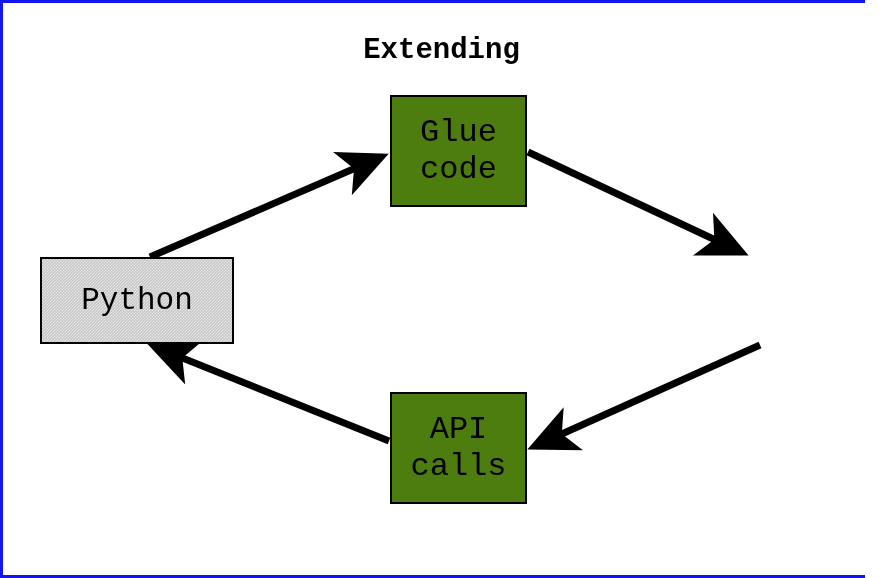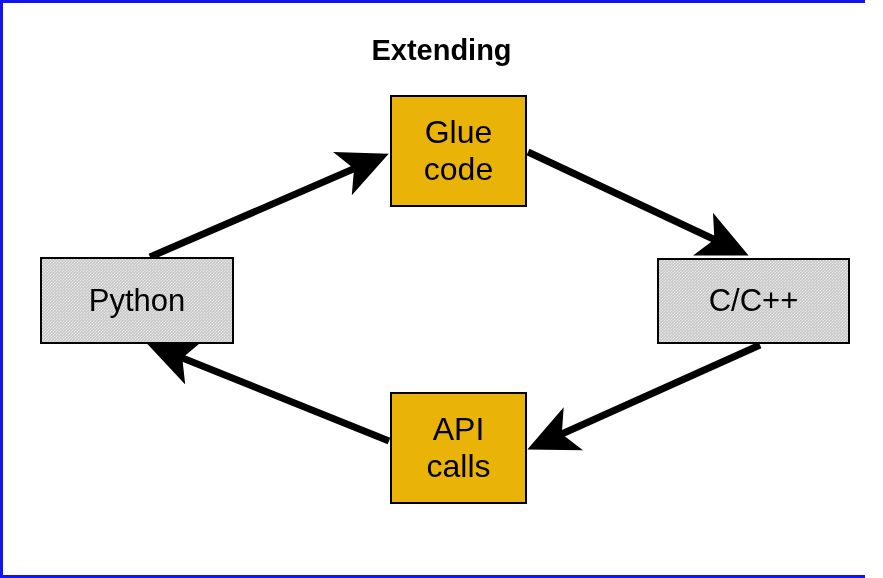--- a/index.html
+++ b/index.html
@@ -6,21 +6,21 @@
     margin: 0;
     padding: 0;
     background: #ffffff;
   }
   #canvas {
     position: relative;
     width: 865px;
     height: 578px;
     background: #ffffff;
     overflow: hidden;
-    font-family: Liberation Sans, sans-serif;
+    font-family: Liberation Mono, monospace;
   }
   
   #frame {
     position: absolute;
     left: 0;
     top: 0;
     width: 883px;
     height: 578px;
     box-sizing: border-box;
     border: 3px solid #1414ee;
@@ -42,21 +42,21 @@
     box-sizing: border-box;
     display: flex;
     flex-direction: column;
     align-items: center;
     justify-content: center;
     z-index: 20;
     line-height: 1.16;
     color: #000000;
   }
   .node.white {
-    background: #eab308;
+    background: #4d7c0f;
     border: 2px solid #000000;
   }
   .node.gray {
     background: #c6c6c6;
     border: 2px solid #000000;
     background-image:
       linear-gradient(45deg, rgba(255,255,255,0.55) 25%, transparent 25%, transparent 75%, rgba(255,255,255,0.55) 75%),
       linear-gradient(45deg, rgba(255,255,255,0.55) 25%, transparent 25%, transparent 75%, rgba(255,255,255,0.55) 75%);
     background-size: 3px 3px;
     background-position: 0 0, 1.5px 1.5px;
@@ -110,23 +110,20 @@
 
   <div class="node gray" id="node-python">
     <span class="line">Python</span>
   </div>
 
   <div class="node white" id="node-glue">
     <span class="line">Glue</span>
     <span class="line">code</span>
   </div>
 
-  <div class="node gray" id="node-cpp">
-    <span class="line">C/C++</span>
-  </div>
 
   <div class="node white" id="node-api">
     <span class="line">API</span>
     <span class="line">calls</span>
   </div>
 
 
   <div id="frame"></div>
 </div>
 

